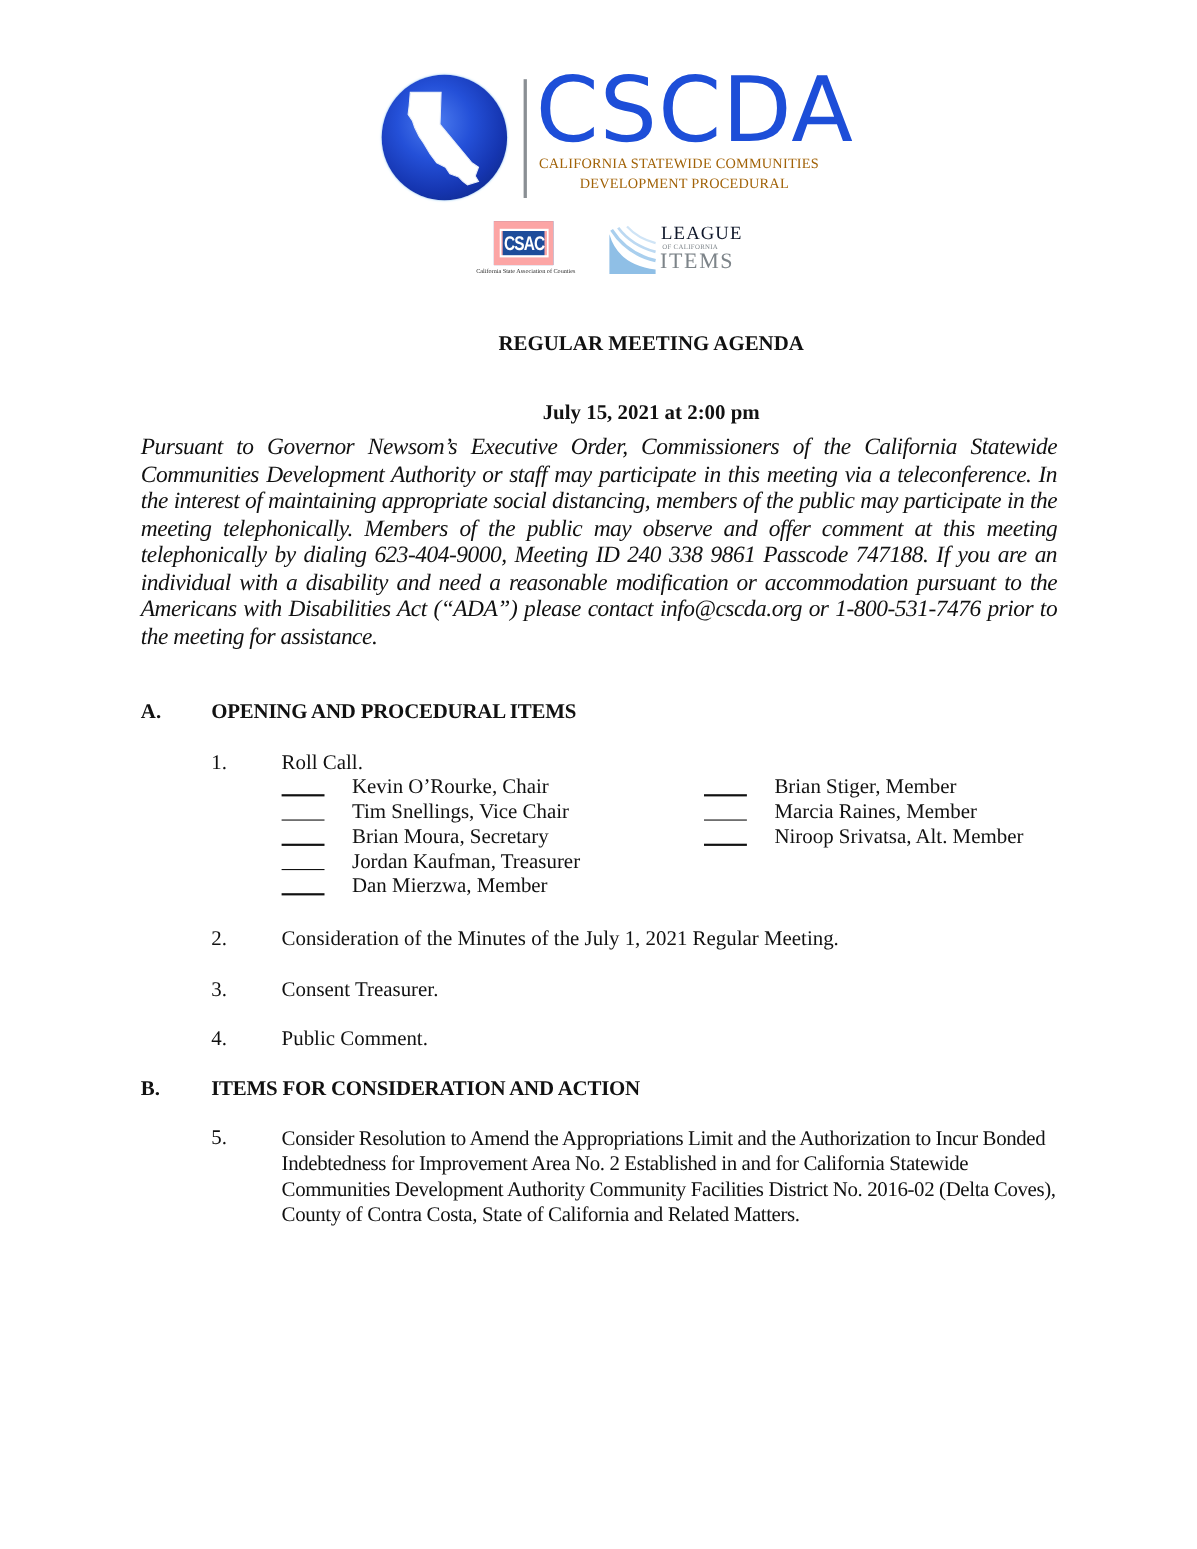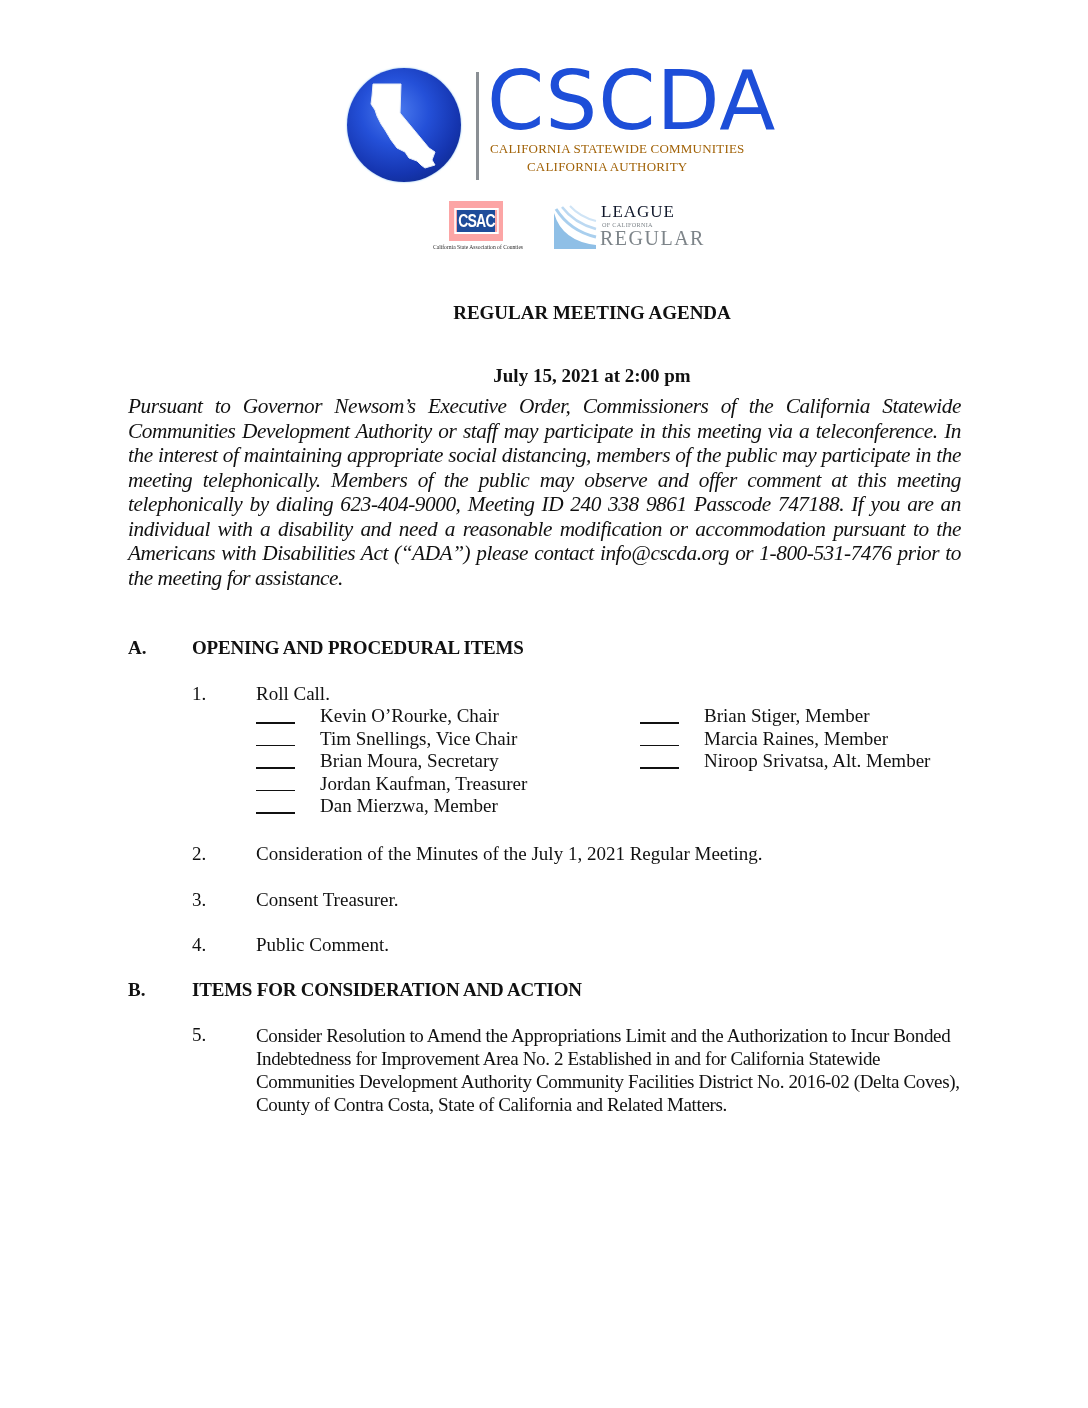--- a/index.html
+++ b/index.html
@@ -98,40 +98,40 @@
 
 <div id="cscda-logo" class="abs">
   <div id="cscda-seal">
     <svg width="114" height="114" viewBox="0 0 114 114">
       <path d="M26 16 L54 16 L53 45 L82 80 L88 84 L85 92 L88 97 L78 100 L74 97 L70 93 L62 90 L58 84 L50 80 L44 72 L38 62 L34 56 L30 48 L28 42 L24 36 L25 28 Z" fill="#ffffff" stroke="#e8eef8" stroke-width="1"></path>
     </svg>
   </div>
   <div id="cscda-divider"></div>
   <div id="cscda-wordmark">CSCDA</div>
   <div id="cscda-sub1">CALIFORNIA STATEWIDE COMMUNITIES</div>
-  <div id="cscda-sub2">CALIFORNIA AUTHORITY</div>
+  <div id="cscda-sub2">DEVELOPMENT PROCEDURAL</div>
 </div>
 
 <div id="csac-logo" class="abs">
   <div id="csac-box">
     <div id="csac-inner">CSAC</div>
   </div>
   <div id="csac-caption">California State Association of Counties</div>
 </div>
 
 <div id="league-logo" class="abs">
   <svg id="league-mark" width="46" height="44" viewBox="0 0 46 44">
     <path d="M2 8 Q10 36 44 40 L44 44 L2 44 Z" fill="#8fbfe6"></path>
     <path d="M4 4 Q18 26 44 32" fill="none" stroke="#a9cfee" stroke-width="3"></path>
     <path d="M10 2 Q22 18 44 24" fill="none" stroke="#bcd9f2" stroke-width="2.5"></path>
     <path d="M18 1 Q28 12 44 16" fill="none" stroke="#cfe4f6" stroke-width="2"></path>
   </svg>
   <div id="league-word1">LEAGUE</div>
   <div id="league-word2">OF CALIFORNIA</div>
-  <div id="league-word3">REGULAR</div>
+  <div id="league-word3">ITEMS</div>
 </div>
 
 <div id="title-main" class="title-line">REGULAR MEETING AGENDA</div>
 <div id="title-date" class="title-line">July 15, 2021 at 2:00 pm</div>
 
 <div id="notice">Pursuant to Governor Newsom’s Executive Order, Commissioners of the California Statewide Communities Development Authority or staff may participate in this meeting via a teleconference.  In the interest of maintaining appropriate social distancing, members of the public may participate in the meeting telephonically. Members of the public may observe and offer comment at this meeting telephonically by dialing 623-404-9000, Meeting ID 240 338 9861 Passcode 747188.  If you are an individual with a disability and need a reasonable modification or accommodation pursuant to the Americans with Disabilities Act (“ADA”) please contact info@cscda.org or 1-800-531-7476 prior to the meeting for assistance.</div>
 
 <div class="sec-letter" style="top:637px;">A.</div>
 <div class="sec-title" style="top:637px;">OPENING AND PROCEDURAL ITEMS</div>
 

